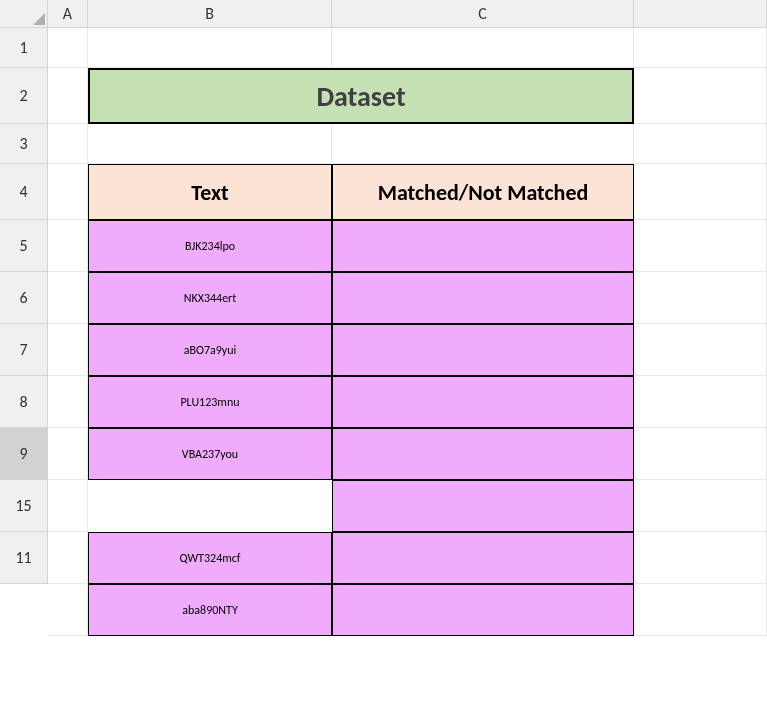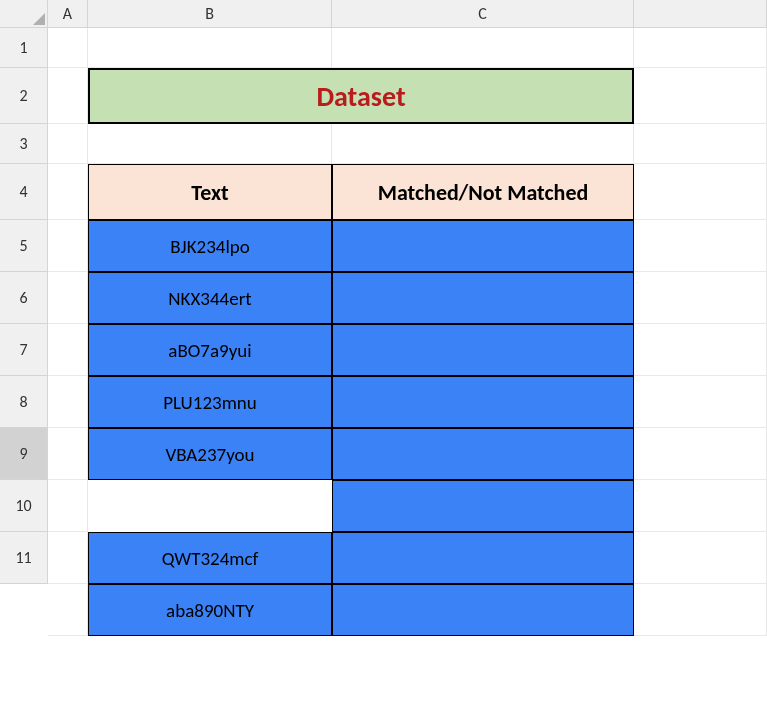--- a/index.html
+++ b/index.html
@@ -52,38 +52,38 @@
       justify-content: center;
       position: relative;
     }
     .title-cell {
       grid-column: 3 / 5;
       grid-row: 3;
       background: #c5e0b3;
       border: 2px solid #000;
       font-weight: bold;
       font-size: 28px;
-      color: #b91c1c;
+      color: #404040;
       display: flex;
       align-items: center;
       justify-content: center;
     }
     .header-cell {
       background: #fbe4d5;
       font-weight: bold;
       font-size: 22px;
       border: 1px solid #000;
       display: flex;
       align-items: center;
       justify-content: center;
     }
     .data-cell {
       border: 1px solid #000;
-      font-size: 19px;
-      background: #3b82f6;
+      font-size: 12px;
+      background: #f0abfc;
       display: flex;
       align-items: center;
       justify-content: center;
     }
   </style>
 </head>
 <body>
 
 <div class="grid-container">
 
@@ -96,21 +96,21 @@
 
   <div class="row-header" style="grid-column:1;grid-row:2;">1</div>
   <div class="row-header" style="grid-column:1;grid-row:3;">2</div>
   <div class="row-header" style="grid-column:1;grid-row:4;">3</div>
   <div class="row-header" style="grid-column:1;grid-row:5;">4</div>
   <div class="row-header" style="grid-column:1;grid-row:6;">5</div>
   <div class="row-header" style="grid-column:1;grid-row:7;">6</div>
   <div class="row-header" style="grid-column:1;grid-row:8;">7</div>
   <div class="row-header" style="grid-column:1;grid-row:9;">8</div>
   <div class="row-header selected" style="grid-column:1;grid-row:10;">9</div>
-  <div class="row-header" style="grid-column:1;grid-row:11;">10</div>
+  <div class="row-header" style="grid-column:1;grid-row:11;">15</div>
   <div class="row-header" style="grid-column:1;grid-row:12;">11</div>
 
   <div class="cell" style="grid-column:2;grid-row:2;"></div>
   <div class="cell" style="grid-column:2;grid-row:3;"></div>
   <div class="cell" style="grid-column:2;grid-row:4;"></div>
   <div class="cell" style="grid-column:2;grid-row:5;"></div>
   <div class="cell" style="grid-column:2;grid-row:6;"></div>
   <div class="cell" style="grid-column:2;grid-row:7;"></div>
   <div class="cell" style="grid-column:2;grid-row:8;"></div>
   <div class="cell" style="grid-column:2;grid-row:9;"></div>

